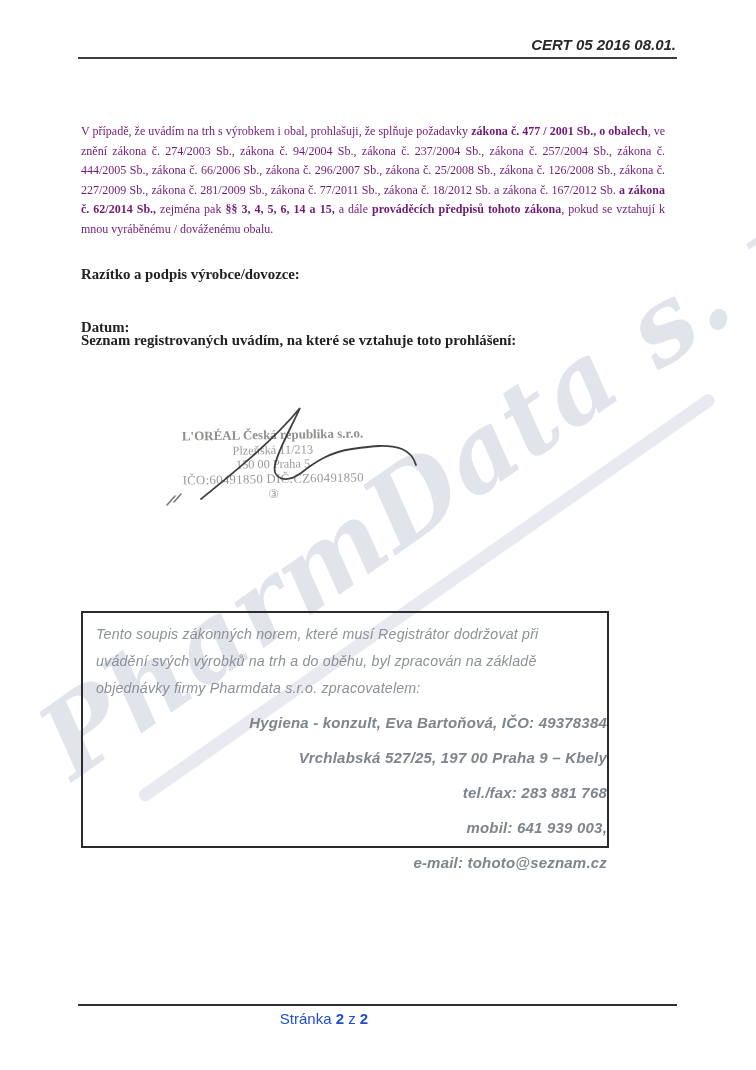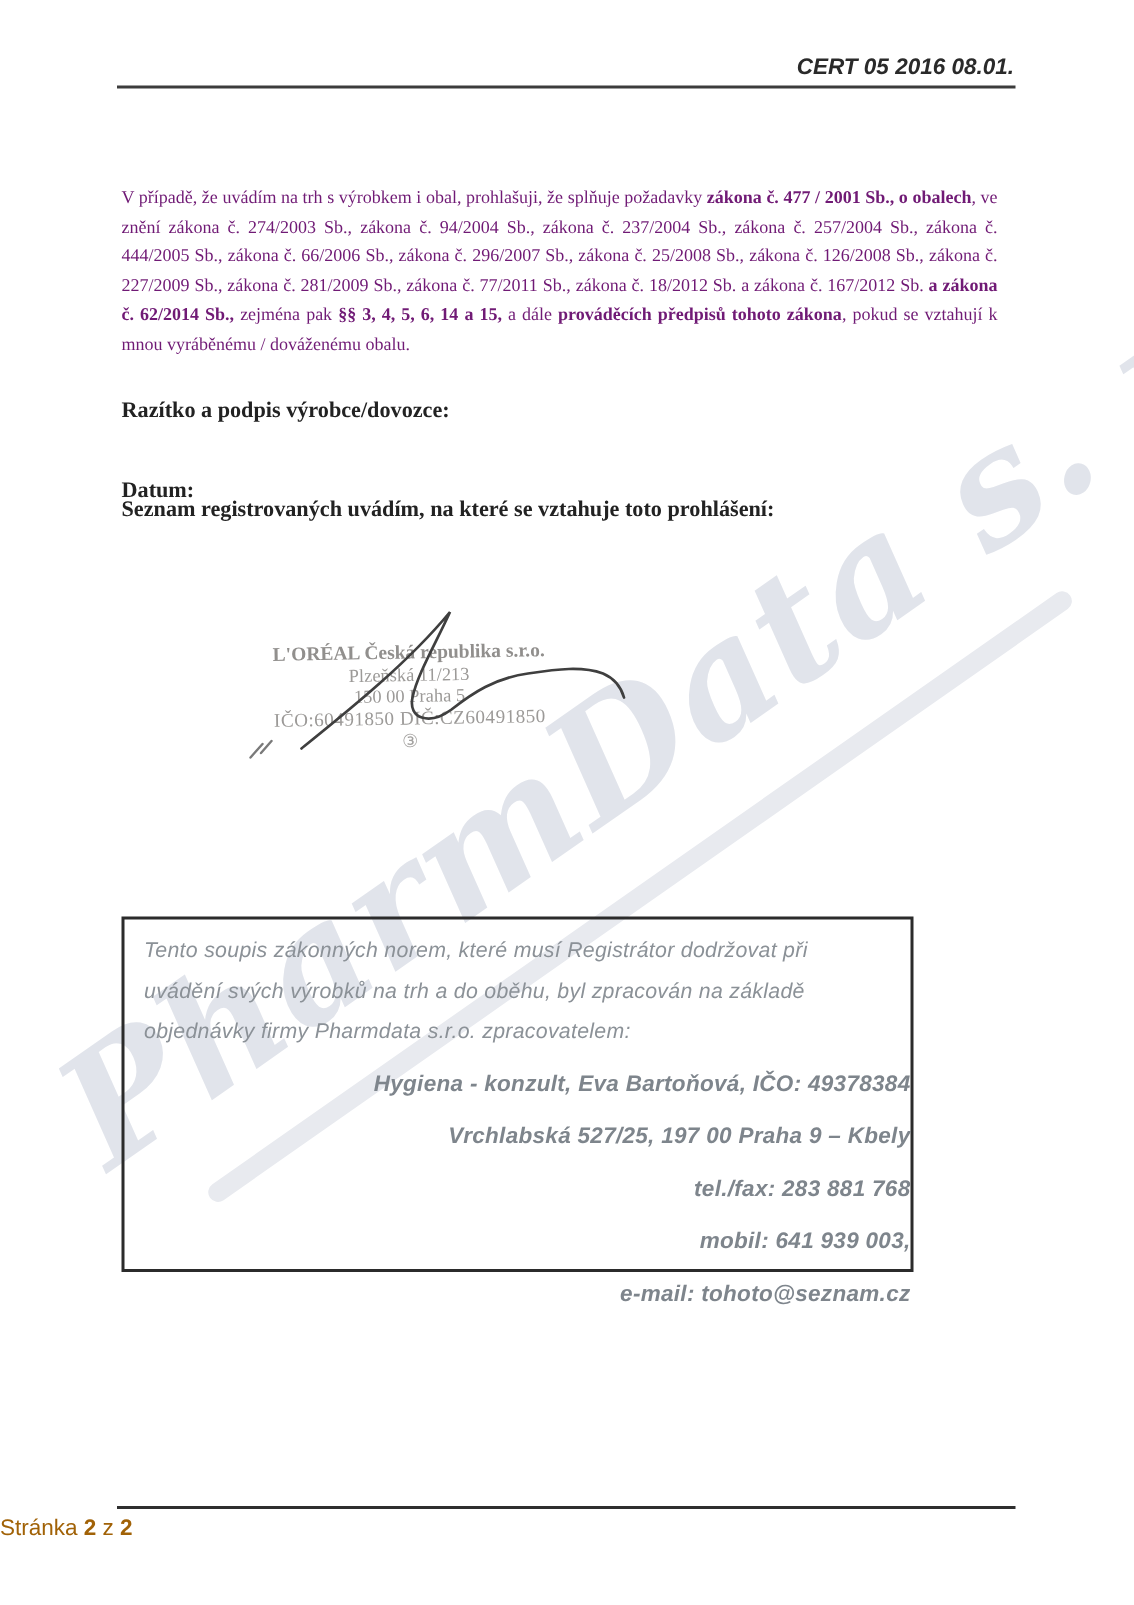--- a/index.html
+++ b/index.html
@@ -54,22 +54,22 @@
            font-family:"Liberation Sans",sans-serif;font-style:italic;}
   .intro{margin:8px 13px 0 13px;font-size:14.2px;line-height:27px;
          color:#8b9197;letter-spacing:.2px;}
   .contacts{margin:3px 0 0 102px;text-align:right;}
   .cline{font-weight:bold;font-size:15px;line-height:35px;color:#7e858c;
          letter-spacing:.2px;}
   .contacts .cline:nth-child(4){margin-left:6px;}
   .contacts .cline:nth-child(5){margin-left:10px;}
 
   
-  .footer{position:absolute;top:1010px;left:0;width:648px;
-          font-family:"Liberation Sans",sans-serif;font-size:15px;color:#a16207;}
+  .footer{position:absolute;top:1010px;left:0;width:648px;text-align:center;
+          font-family:"Liberation Sans",sans-serif;font-size:15px;color:#1d4ed8;}
   .footer b{font-weight:bold;}
 </style>
 </head>
 <body>
 
 <div class="page">
 
   <div class="wm-layer">
     <div class="wm-swash"></div>
     <div class="wm-text">PharmData s. r. o.</div>

